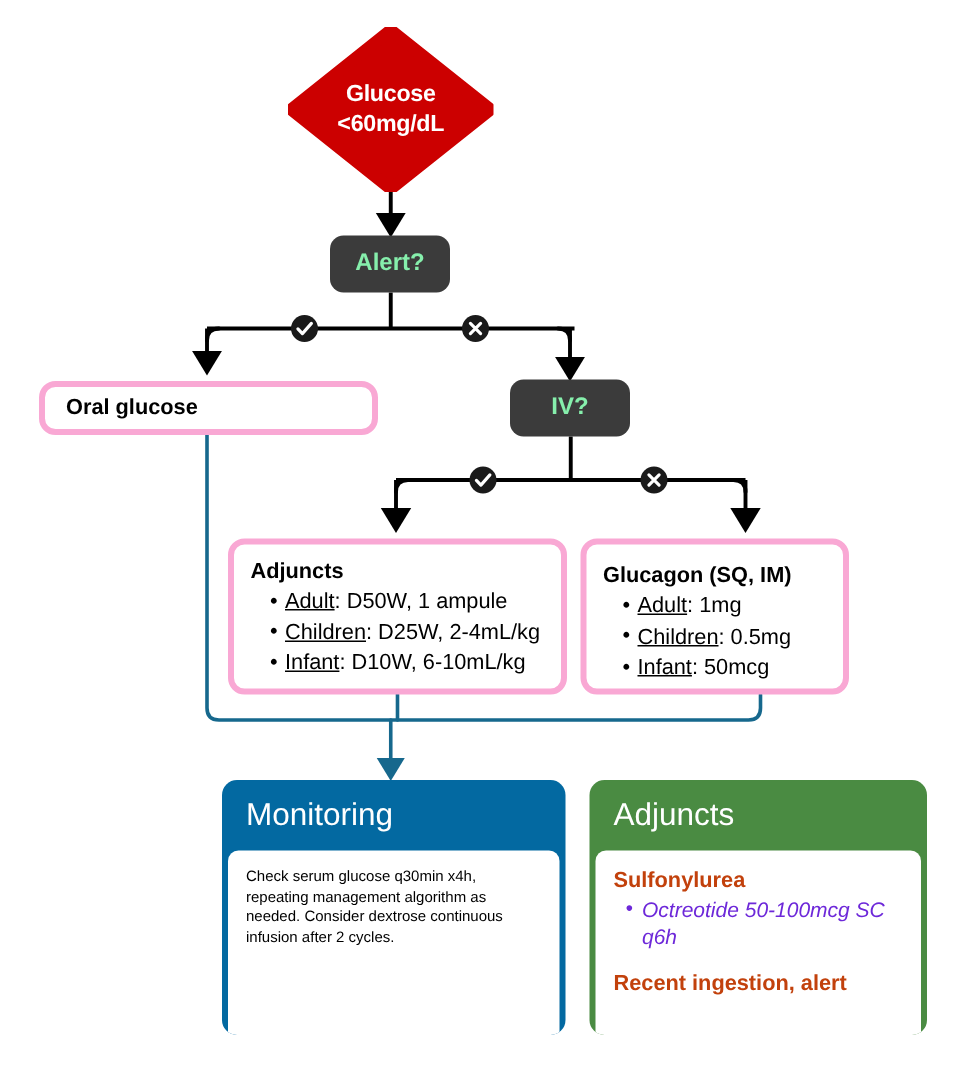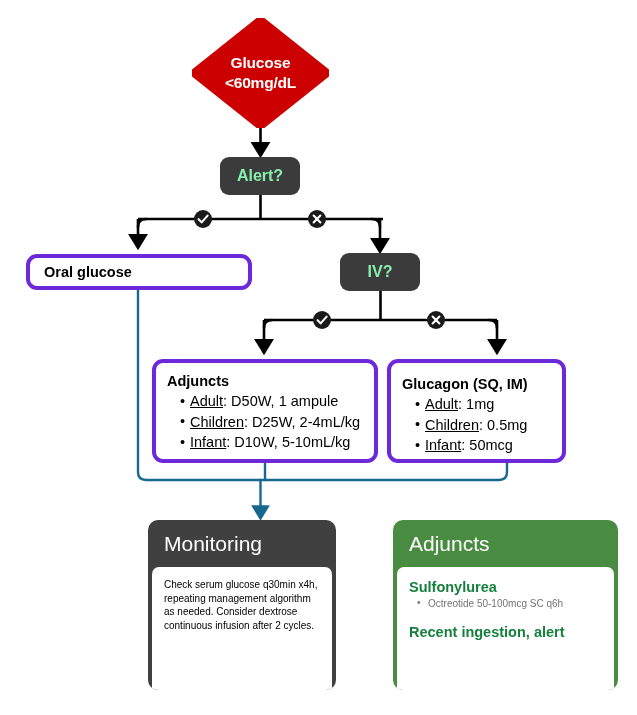--- a/index.html
+++ b/index.html
@@ -85,21 +85,21 @@
   .node-iv {
     left: 340px;
     top: 253px;
     width: 80px;
     height: 38px;
   }
 
   
   .white-box {
     background: #ffffff;
-    border: 4px solid #6d28d9;
+    border: 4px solid #f9a8d4;
     border-radius: 11px;
     color: #000000;
   }
   .box-oral {
     left: 26px;
     top: 254px;
     width: 226px;
     height: 36px;
     display: flex;
     align-items: center;
@@ -163,23 +163,23 @@
   }
   .panel-body {
     background: #ffffff;
     border-radius: 7px;
     padding: 11px 12px 12px 12px;
     box-sizing: border-box;
   }
   .panel-monitoring {
     left: 148px;
     top: 520px;
-    width: 188px;
+    width: 229px;
     height: 170px;
-    background: #404040;
+    background: #0369a1;
   }
   .panel-monitoring .panel-body {
     height: 131px;
   }
   .panel-adjuncts {
     left: 393px;
     top: 520px;
     width: 225px;
     height: 170px;
     background: #4a8b42;
@@ -189,34 +189,35 @@
   }
   .body-text {
     font-size: 10px;
     line-height: 1.35;
     color: #000000;
   }
   .sub-head {
     font-weight: bold;
     font-size: 14.5px;
     line-height: 1.3;
-    color: #15803d;
+    color: #c2410c;
   }
   .sub-head.spaced { margin-top: 13px; }
   ul.plain-list {
     margin: 0;
     padding: 0;
     list-style: none;
   }
   ul.plain-list li {
-    font-size: 10px;
+    font-size: 14px;
     line-height: 1.32;
     position: relative;
     padding-left: 19px;
-    color: #737373;
+    color: #6d28d9;
+    font-style: italic;
   }
   ul.plain-list li::before {
     content: "\2022";
     position: absolute;
     left: 8px;
     top: -0.5px;
   }
 </style>
 </head>
 <body>
@@ -307,21 +308,21 @@
   <div class="node white-box box-dextrose">
     <div class="drug-title">Adjuncts</div>
     <ul class="drug-list">
       <li>
         <span class="u">Adult</span><span>: D50W, 1 ampule</span>
       </li>
       <li>
         <span class="u">Children</span><span>: D25W, 2-4mL/kg</span>
       </li>
       <li>
-        <span class="u">Infant</span><span>: D10W, 5-10mL/kg</span>
+        <span class="u">Infant</span><span>: D10W, 6-10mL/kg</span>
       </li>
     </ul>
   </div>
 
   <div class="node white-box box-glucagon">
     <div class="drug-title">Glucagon (SQ, IM)</div>
     <ul class="drug-list">
       <li>
         <span class="u">Adult</span><span>: 1mg</span>
       </li>

